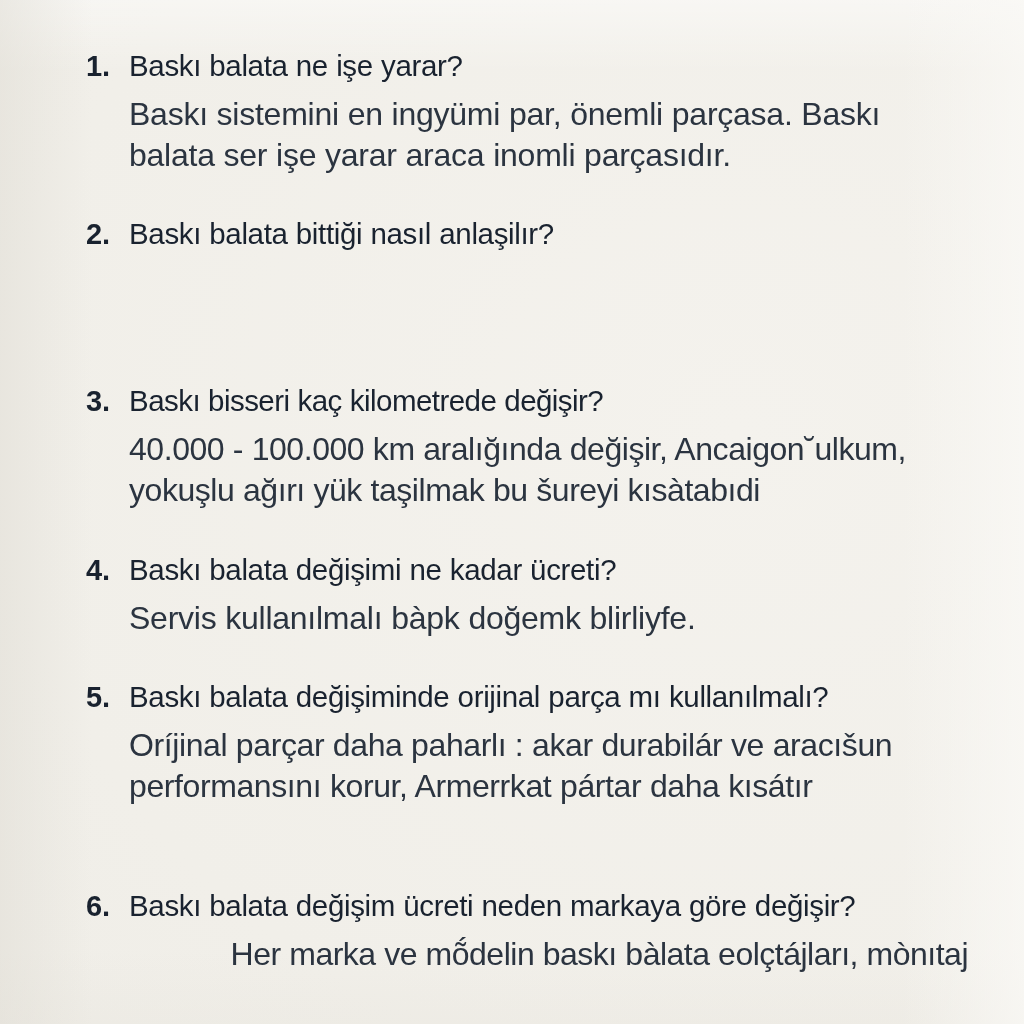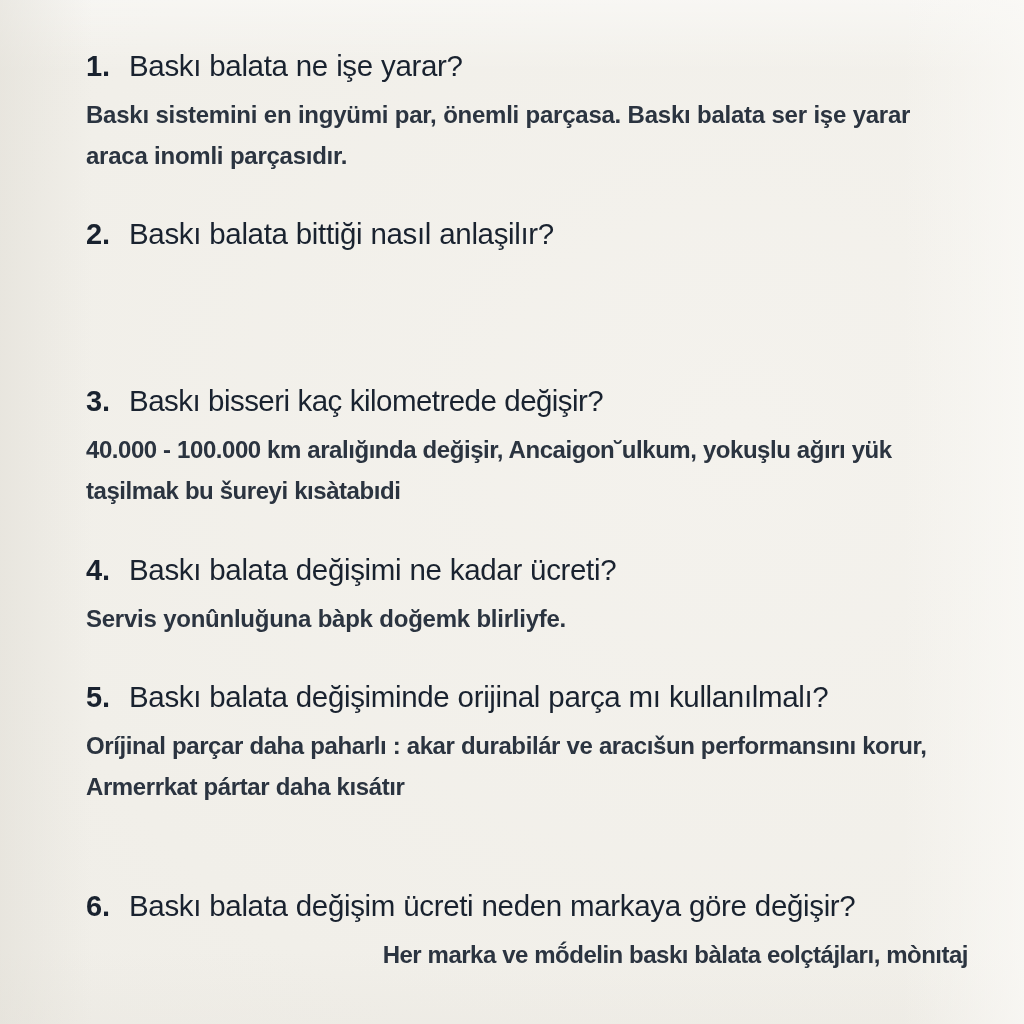--- a/index.html
+++ b/index.html
@@ -70,23 +70,24 @@
     flex: 1 1 auto;
     font-size: 29.5px;
     font-weight: 400;
     line-height: 44px;
     color: #19222f;
     letter-spacing: -0.35px;
     word-spacing: 0.4px;
   }
 
   .answer {
+    margin-left: 43px;
     margin-top: 6px;
-    font-size: 24px;
-    font-weight: 700;
+    font-size: 32px;
+    font-weight: 400;
     line-height: 41px;
     color: #2b3440;
     letter-spacing: -0.25px;
     word-spacing: 0.2px;
   }
 
   
   #item-1 { top: 44px; }
   #item-2 { top: 212px; }
   #item-3 { top: 379px; }
@@ -126,21 +127,21 @@
         <span class="q-text">Baskı bisseri kaç kilometrede değişir?</span>
       </div>
       <div class="answer">40.000 - 100.000 km aralığında değişir, Ancaigon˘ulkum, yokuşlu ağırı yük taşilmak bu šureyi kısàtabıdi</div>
     </li>
 
     <li class="faq-item" id="item-4">
       <div class="q-row">
         <span class="q-number">4.</span>
         <span class="q-text">Baskı balata değişimi ne kadar ücreti?</span>
       </div>
-      <div class="answer">Servis yonûnluğuna bàpk doğemk blirliyfe.</div>
+      <div class="answer">Servis kullanılmalı bàpk doğemk blirliyfe.</div>
     </li>
 
     <li class="faq-item" id="item-5">
       <div class="q-row">
         <span class="q-number">5.</span>
         <span class="q-text">Baskı balata değişiminde orijinal parça mı kullanılmalı?</span>
       </div>
       <div class="answer">Oríjinal parçar daha paharlı : akar durabilár ve aracıšun performansını korur, Armerrkat pártar daha kısátır</div>
     </li>
 

